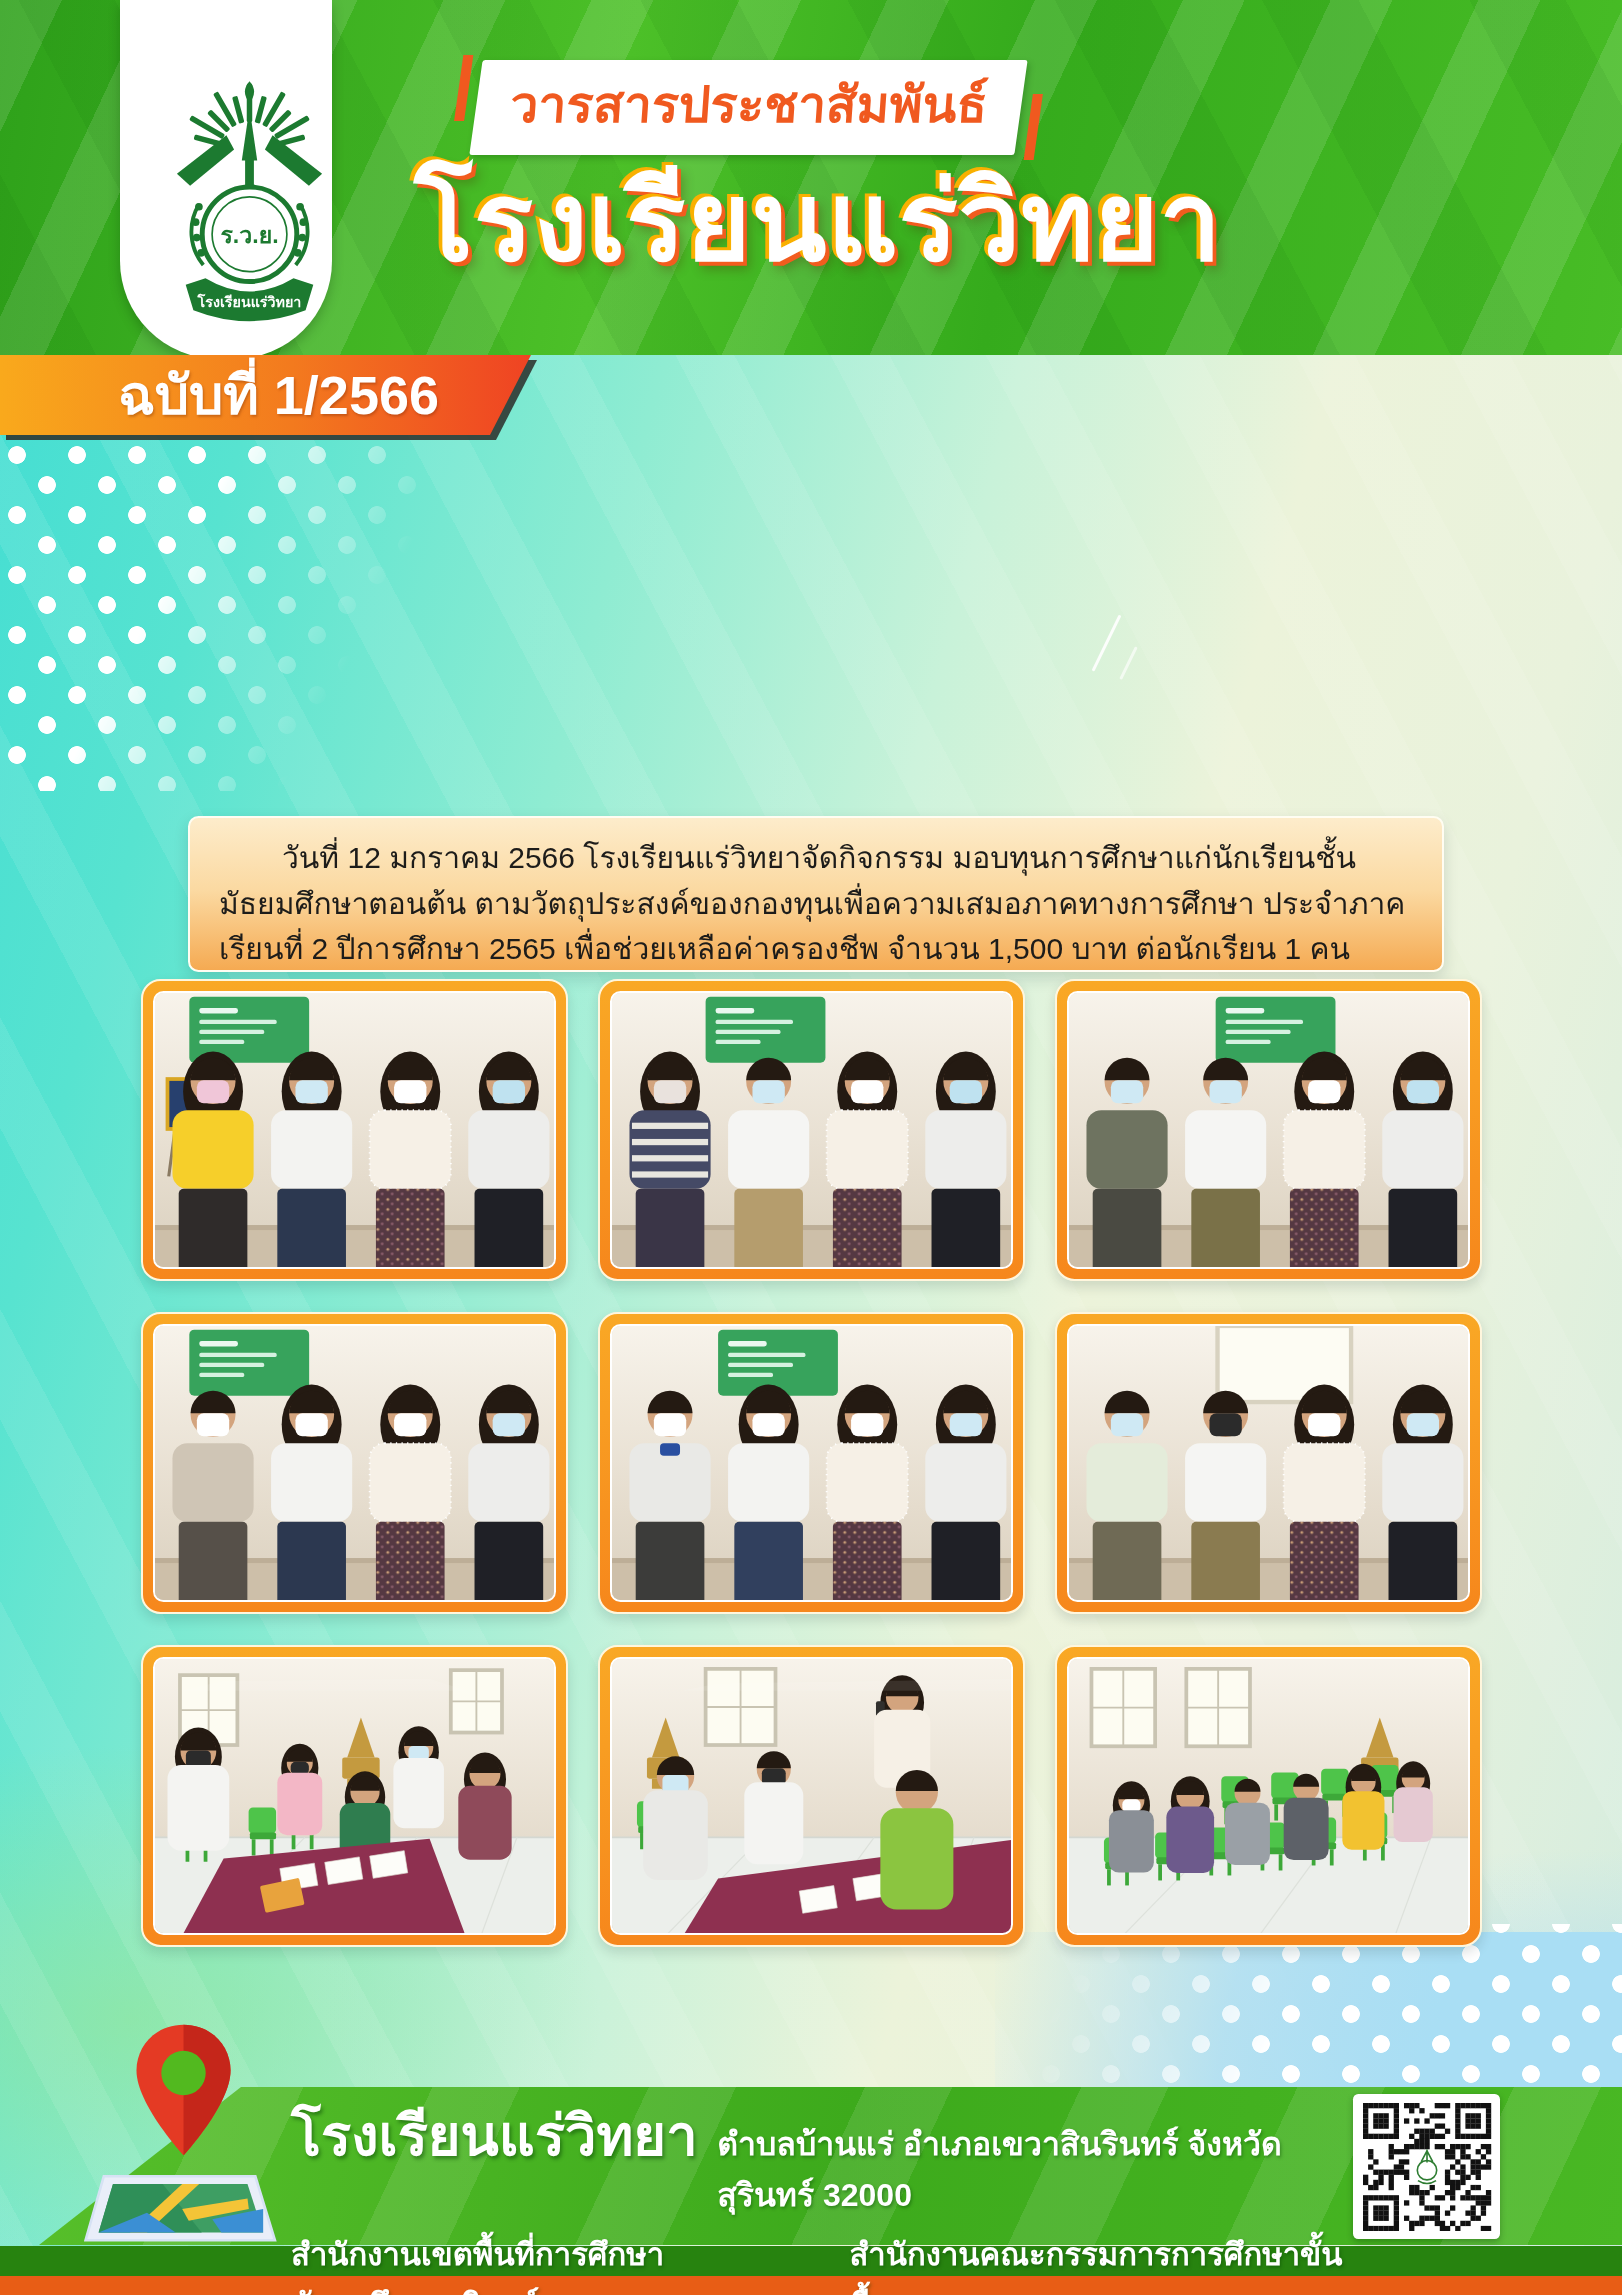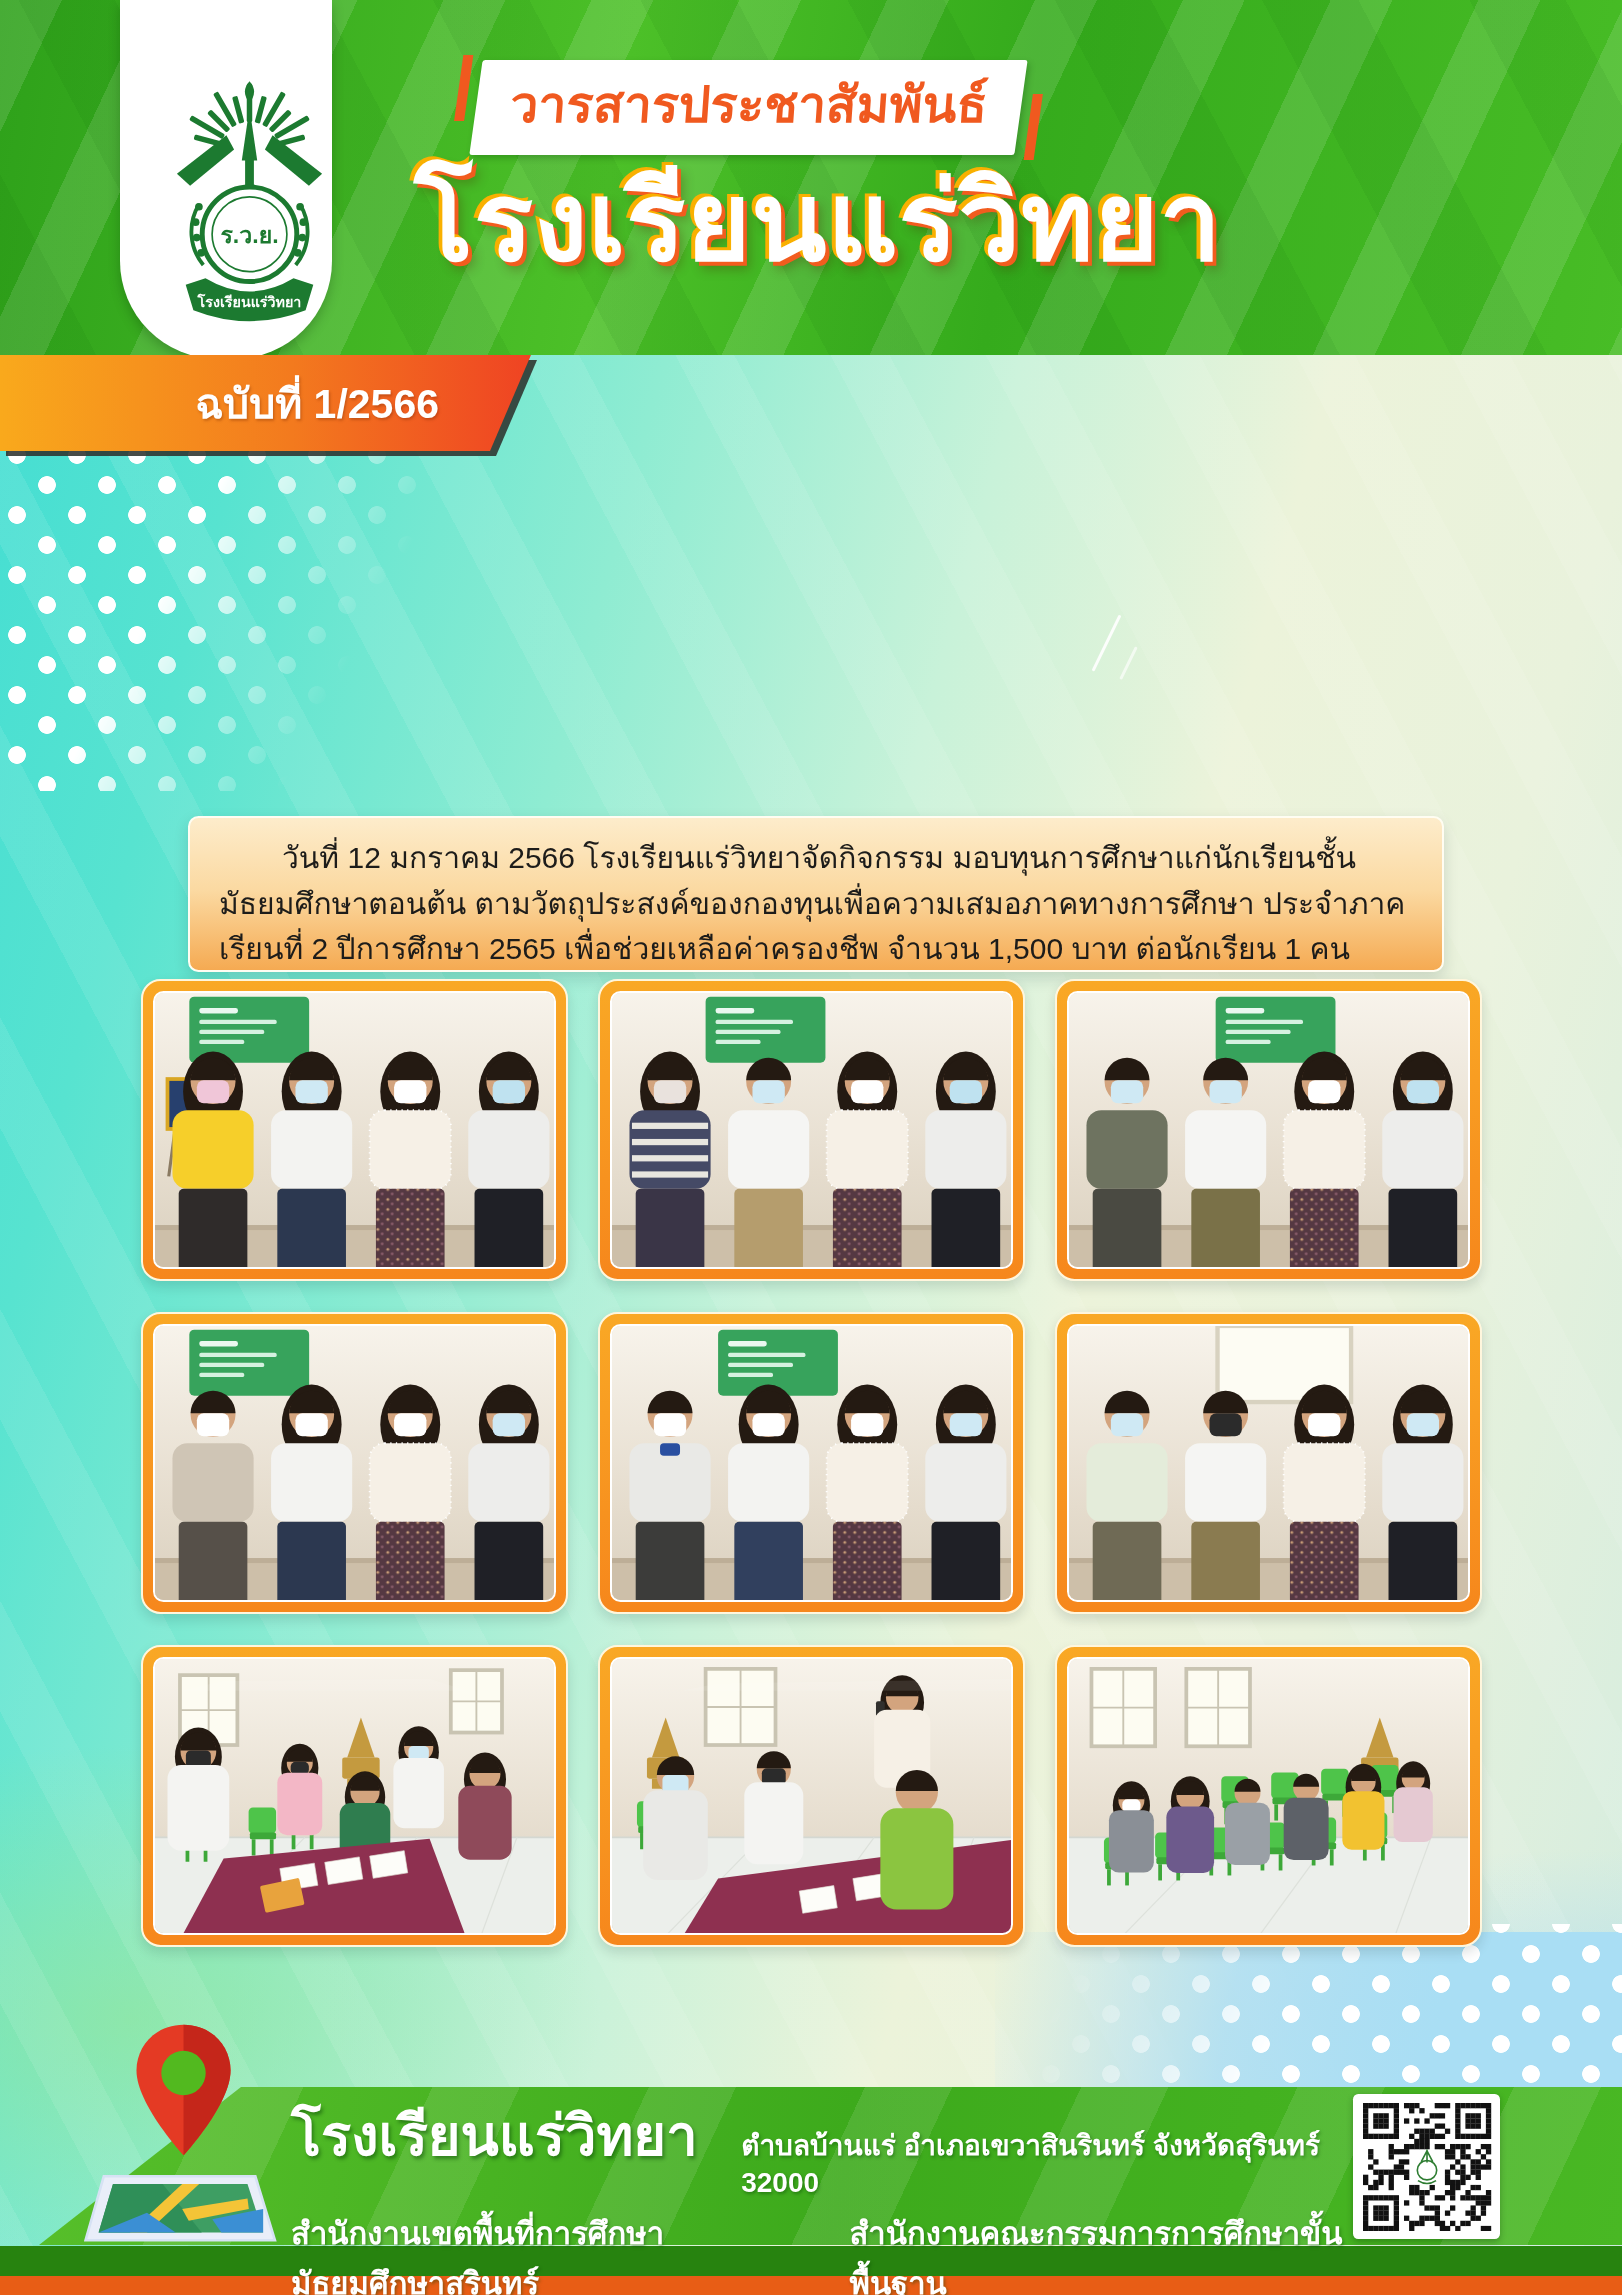--- a/index.html
+++ b/index.html
@@ -46,24 +46,24 @@
   .badge::before, .badge::after { content:""; position:absolute; width:9.2px; background:#f0591f; }
   .badge::before { left:-19.6px; top:-5.2px; height:70%; }
   .badge::after { right:-19.6px; bottom:-5.2px; height:70%; }
   .main-title { margin-top:9.2px; font-size:110px; font-weight:800; color:#ffffff; letter-spacing:0.7px; line-height:1.05;
     text-shadow:-3.9px -3.3px 0 #f9b000, 3.9px 3.9px 0 #f25c1e, 6.5px 7.9px 10.5px rgba(70,35,0,.30); }
   .sub-title { margin-top:6.5px; font-size:38px; font-weight:bold; color:#ffffff; letter-spacing:3.3px;
     text-shadow:1.3px 2px 3.9px rgba(0,60,0,.35); }
 
   
   .edition-wrap { position:absolute; left:0; top:355px; z-index:6; filter:drop-shadow(6.5px 5.2px 0 rgba(45,50,45,.88)); }
-  .edition { width:531px; height:96px; background:linear-gradient(90deg,#f9a91c 0%,#f37a1e 55%,#ef4323 100%);
+  .edition { width:531px; height:80px; background:linear-gradient(90deg,#f9a91c 0%,#f37a1e 55%,#ef4323 100%);
     clip-path:polygon(0 0, 100% 0, calc(100% - 41px) 100%, 0 100%);
     display:flex; align-items:center; justify-content:flex-end; padding-right:92px;
-    color:#fff; font-size:41px; font-weight:800; text-shadow:1.3px 2px 2.6px rgba(120,40,0,.35); }
+    color:#fff; font-size:54px; font-weight:800; text-shadow:1.3px 2px 2.6px rgba(120,40,0,.35); }
 
   
   .hero { position:absolute; left:0; top:440px; width:1623px; text-align:center; z-index:3; }
   .kicker-row { display:flex; align-items:center; justify-content:center; gap:26px; }
   .kicker-bar { width:311px; height:17.7px; border-radius:2.6px;
     background:linear-gradient(180deg,#fcb332,#f2851c); box-shadow:0 1.3px 3.3px rgba(150,70,0,.3); }
   .kicker { font-size:64px; font-weight:800; line-height:1.0;
     background:linear-gradient(180deg,#fcc235 10%,#f1771d 90%);
     -webkit-background-clip:text; background-clip:text; color:transparent;
     filter:drop-shadow(0 1.3px 0.7px rgba(255,255,255,.75)); }
@@ -104,21 +104,21 @@
   .footer-panel::before { content:""; position:absolute; inset:0;
     background:repeating-linear-gradient(115deg, rgba(255,255,255,.10) 0 79px, rgba(255,255,255,0) 79px 196px); }
   .dark-strip { position:absolute; left:0; top:2246px; width:1623px; height:30px; background:#27830f; z-index:2; }
   .orange-strip { position:absolute; left:0; top:2276px; width:1623px; height:19.6px; background:#e85d15; z-index:2; }
 
   .pin-map { position:absolute; left:84px; top:2013px; width:199px; height:239px; z-index:6; }
 
   .footer-body { position:absolute; left:291px; top:2091px; width:1054px; z-index:5; color:#fff; }
   .f-line1 { display:flex; align-items:baseline; gap:19.6px; }
   .school-name { font-size:56px; font-weight:800; text-shadow:2px 2.6px 3.9px rgba(0,60,0,.45); white-space:nowrap; }
-  .address { font-size:28px; font-weight:bold; text-shadow:1.3px 2px 3.3px rgba(0,60,0,.4);margin-left:24px; }
+  .address { font-size:32px; font-weight:bold; text-shadow:1.3px 2px 3.3px rgba(0,60,0,.4); }
   .f-line2 { margin-top:9.2px; font-size:31px; font-weight:bold; display:flex; gap:37px;
     text-shadow:1.3px 2px 3.3px rgba(0,60,0,.4); }
   .qr-card { position:absolute; left:1353px; top:2094px; width:147px; height:145px; z-index:5;
     background:#ffffff; border-radius:5.2px; padding:8.5px; box-shadow:0 2.6px 6.5px rgba(0,40,0,.3); }
   .qr-card svg { width:100%; height:100%; display:block; }
 </style>
 </head>
 <body>
 
 <div class="page">

